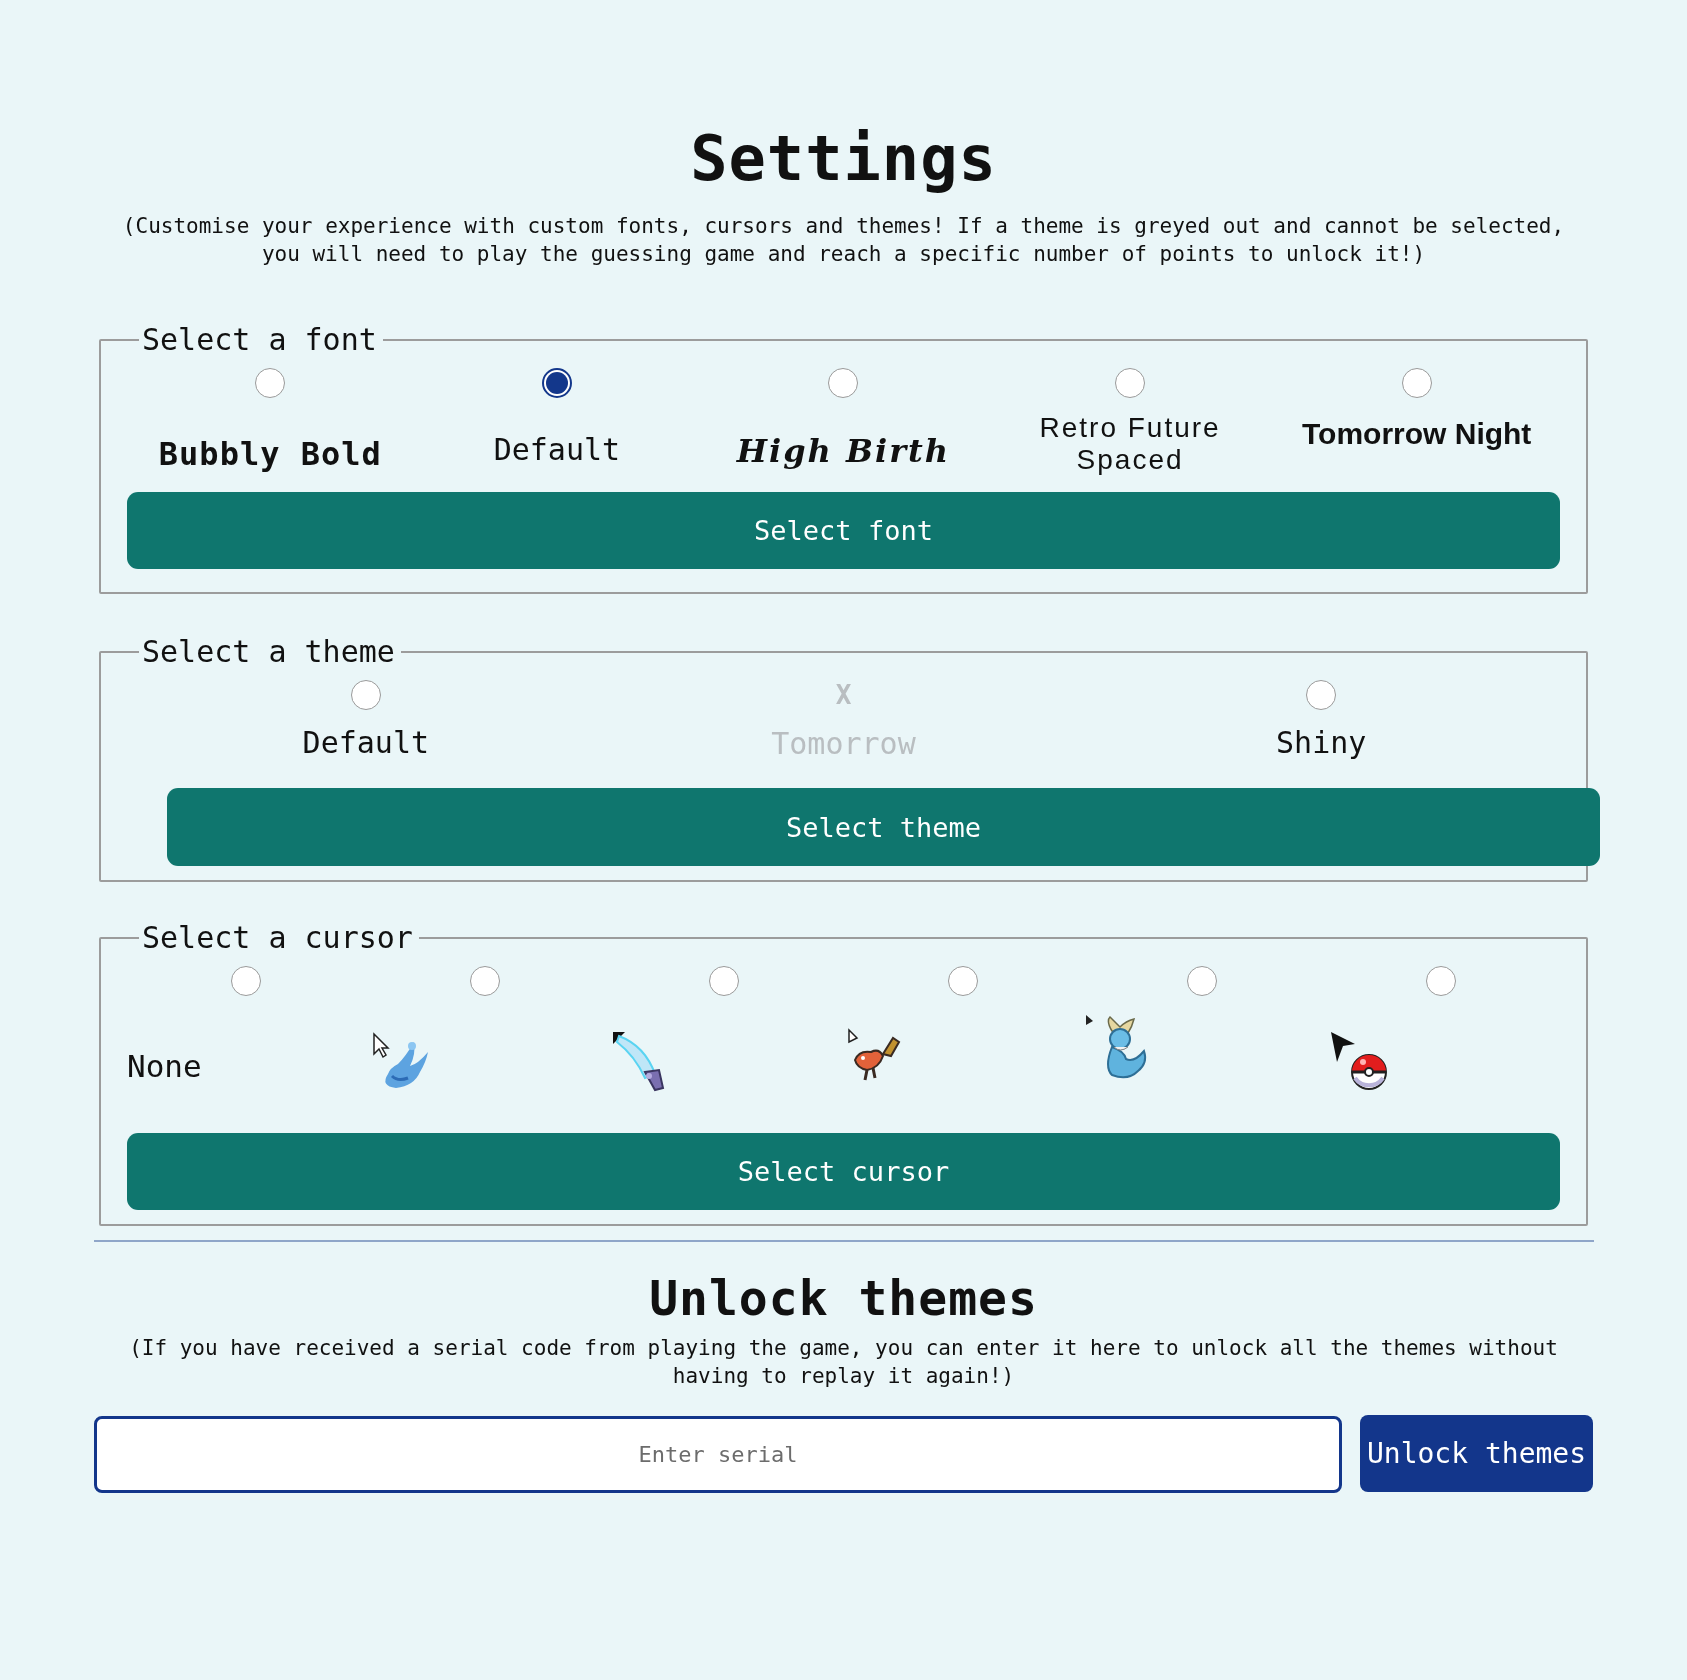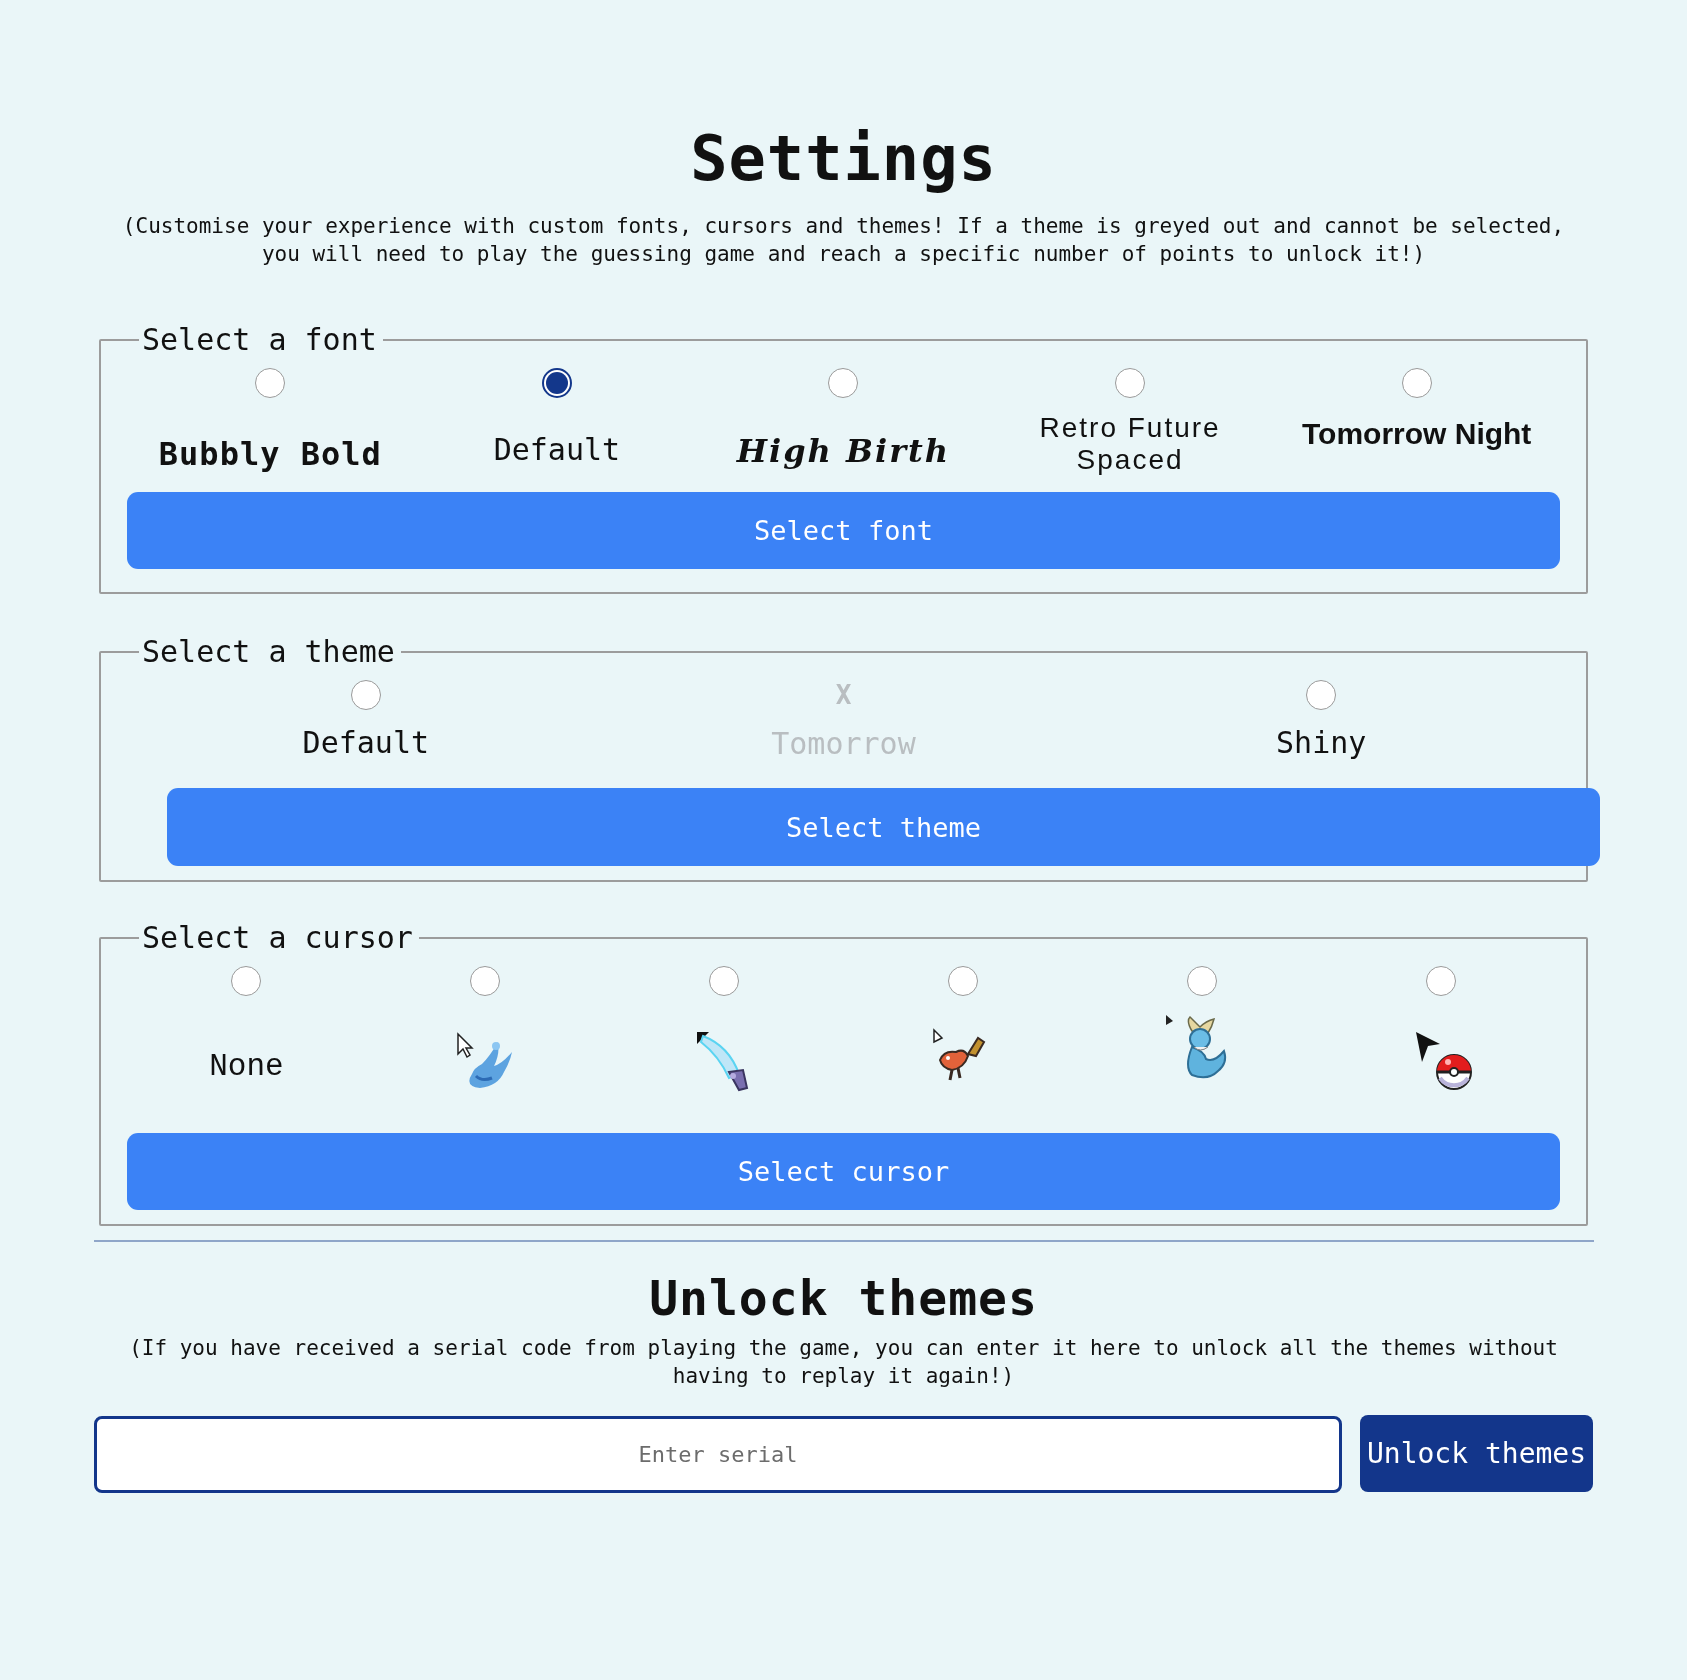--- a/index.html
+++ b/index.html
@@ -39,21 +39,21 @@
   }
   .radio.checked { border: 2px solid #13378b; }
   .radio.checked::after {
     content: ""; width: 22px; height: 22px; border-radius: 50%; background: #13378b;
   }
   .opt-label { text-align: center; color: #111; }
   .opt-label.disabled { color: #b9bec1; }
   .locked-x { font-size: 26px; font-weight: bold; color: #b9bec1; height: 30px; line-height: 30px; }
 
   .primary-btn {
-    display: block; width: 100%; background: #3b82f6; color: #fff;
+    display: block; width: 100%; background: #0f766e; color: #fff;
     border: none; border-radius: 11px; font-family: inherit;
     font-size: 27px; text-align: center; cursor: pointer;
   }
 
   
   #font-group { top: 322px; height: 272px; }
   #font-group .options { margin-top: 10px; height: 124px; }
   #font-group .opt-label { position: absolute; top: 55px; width: 100%; }
   #font-group .primary-btn { height: 77px; margin-top: 0; }
 
@@ -67,21 +67,21 @@
   
   #theme-group { top: 634px; height: 248px; }
   #theme-group .options { margin-top: 10px; height: 108px; }
   #theme-group .opt-label { font-size: 30px; margin-top: 15px; }
   #theme-group .opt-label.disabled { margin-top: 16px; }
   #theme-group .primary-btn { height: 78px; margin-left: 40px; }
 
   
   #cursor-group { top: 920px; height: 306px; }
   #cursor-group .options { margin-top: 10px; height: 167px; }
-  #cursor-group .cursor-preview { height: 110px; display: flex; align-items: center; justify-content: center; width: 100%; font-family: Liberation Mono, monospace; }
+  #cursor-group .cursor-preview { height: 110px; display: flex; align-items: center; justify-content: flex-start; width: 100%; }
   #cursor-group .opt-label { font-size: 31px; }
   #cursor-group .primary-btn { height: 77px; }
 
   .divider { position: absolute; top: 1240px; left: 94px; width: 1500px; height: 2px; background: #8fa6c9; }
 
   .unlock-title {
     position: absolute; top: 1270px; left: 0; width: 1687px;
     text-align: center; font-size: 48px; font-weight: bold; letter-spacing: 1px;
   }
   .unlock-desc {

